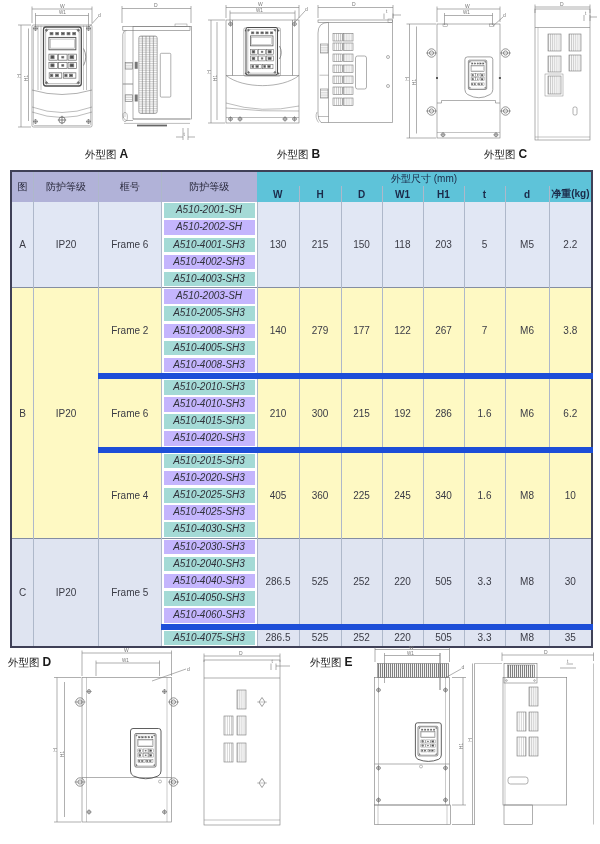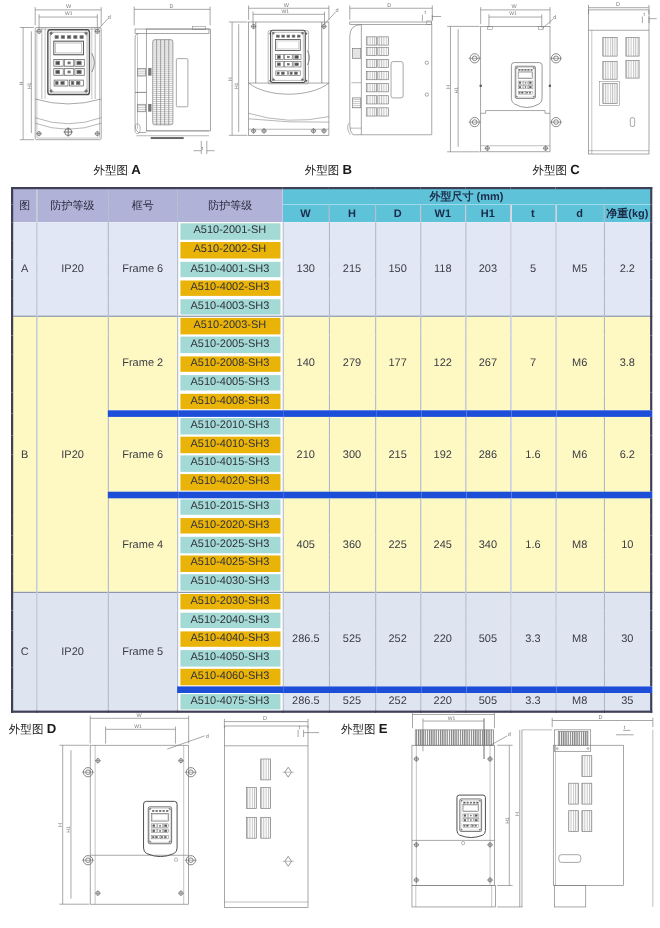--- a/index.html
+++ b/index.html
@@ -4,33 +4,33 @@
 <style>
   html,body{margin:0;padding:0;background:#fff;}
   body{width:600px;height:844px;position:relative;overflow:hidden;
        font-family:"Liberation Sans", sans-serif;}
   #spec{position:absolute;left:10px;top:170px;width:581px;
         border-collapse:collapse;table-layout:fixed;
         font-size:10px;color:#3a3b45;}
   #spec td,#spec th{padding:0;text-align:center;vertical-align:middle;
         font-weight:normal;overflow:hidden;white-space:nowrap;}
   #spec .lav{background:#b1b2d8;color:#27273a;}
-  #spec .cy{background:#5ec3d9;color:#1b2a49;font-weight:bold;}
+  #spec .cy{background:#5ec3d9;color:#1b2a49;font-weight:normal;}
   #spec .cy2{background:#5ec3d9;color:#1b2a49;font-weight:bold;}
   #spec tr.hd1{height:14px;}
   #spec tr.hd2{height:16px;}
   #spec tr.r{height:17.2px;}
   .ga{background:#e1e7f4;}
   .gb{background:#fef9c3;}
   .gc{background:#dfe4f1;}
   .vb{border-left:1px solid #aeb8ca;}
   .mod{background:#fff;}
-  .mod div{height:14.6px;line-height:14.6px;margin:1px 2px;color:#30313a;}
+  .mod div{height:14.6px;line-height:14.6px;margin:1px 2px;color:#30313a;font-style:italic;}
   .mt{background:#a4dad6;}
-  .mb{background:#eab308;}
+  .mb{background:#c4b5fd;}
   .gl{border-top:1px solid #848ea2;}
   .fl{border-top:6px solid #1d4ed8;}
 </style>
 </head>
 <body>
 
 <svg id="topsvg" style="position:absolute;left:0;top:0" width="600" height="166" viewBox="0 0 600 166">
 <style>text{stroke:none;font-family:"Liberation Sans",sans-serif;}</style>
 <defs>
   <pattern id="ph" width="3" height="1.8" patternUnits="userSpaceOnUse">

